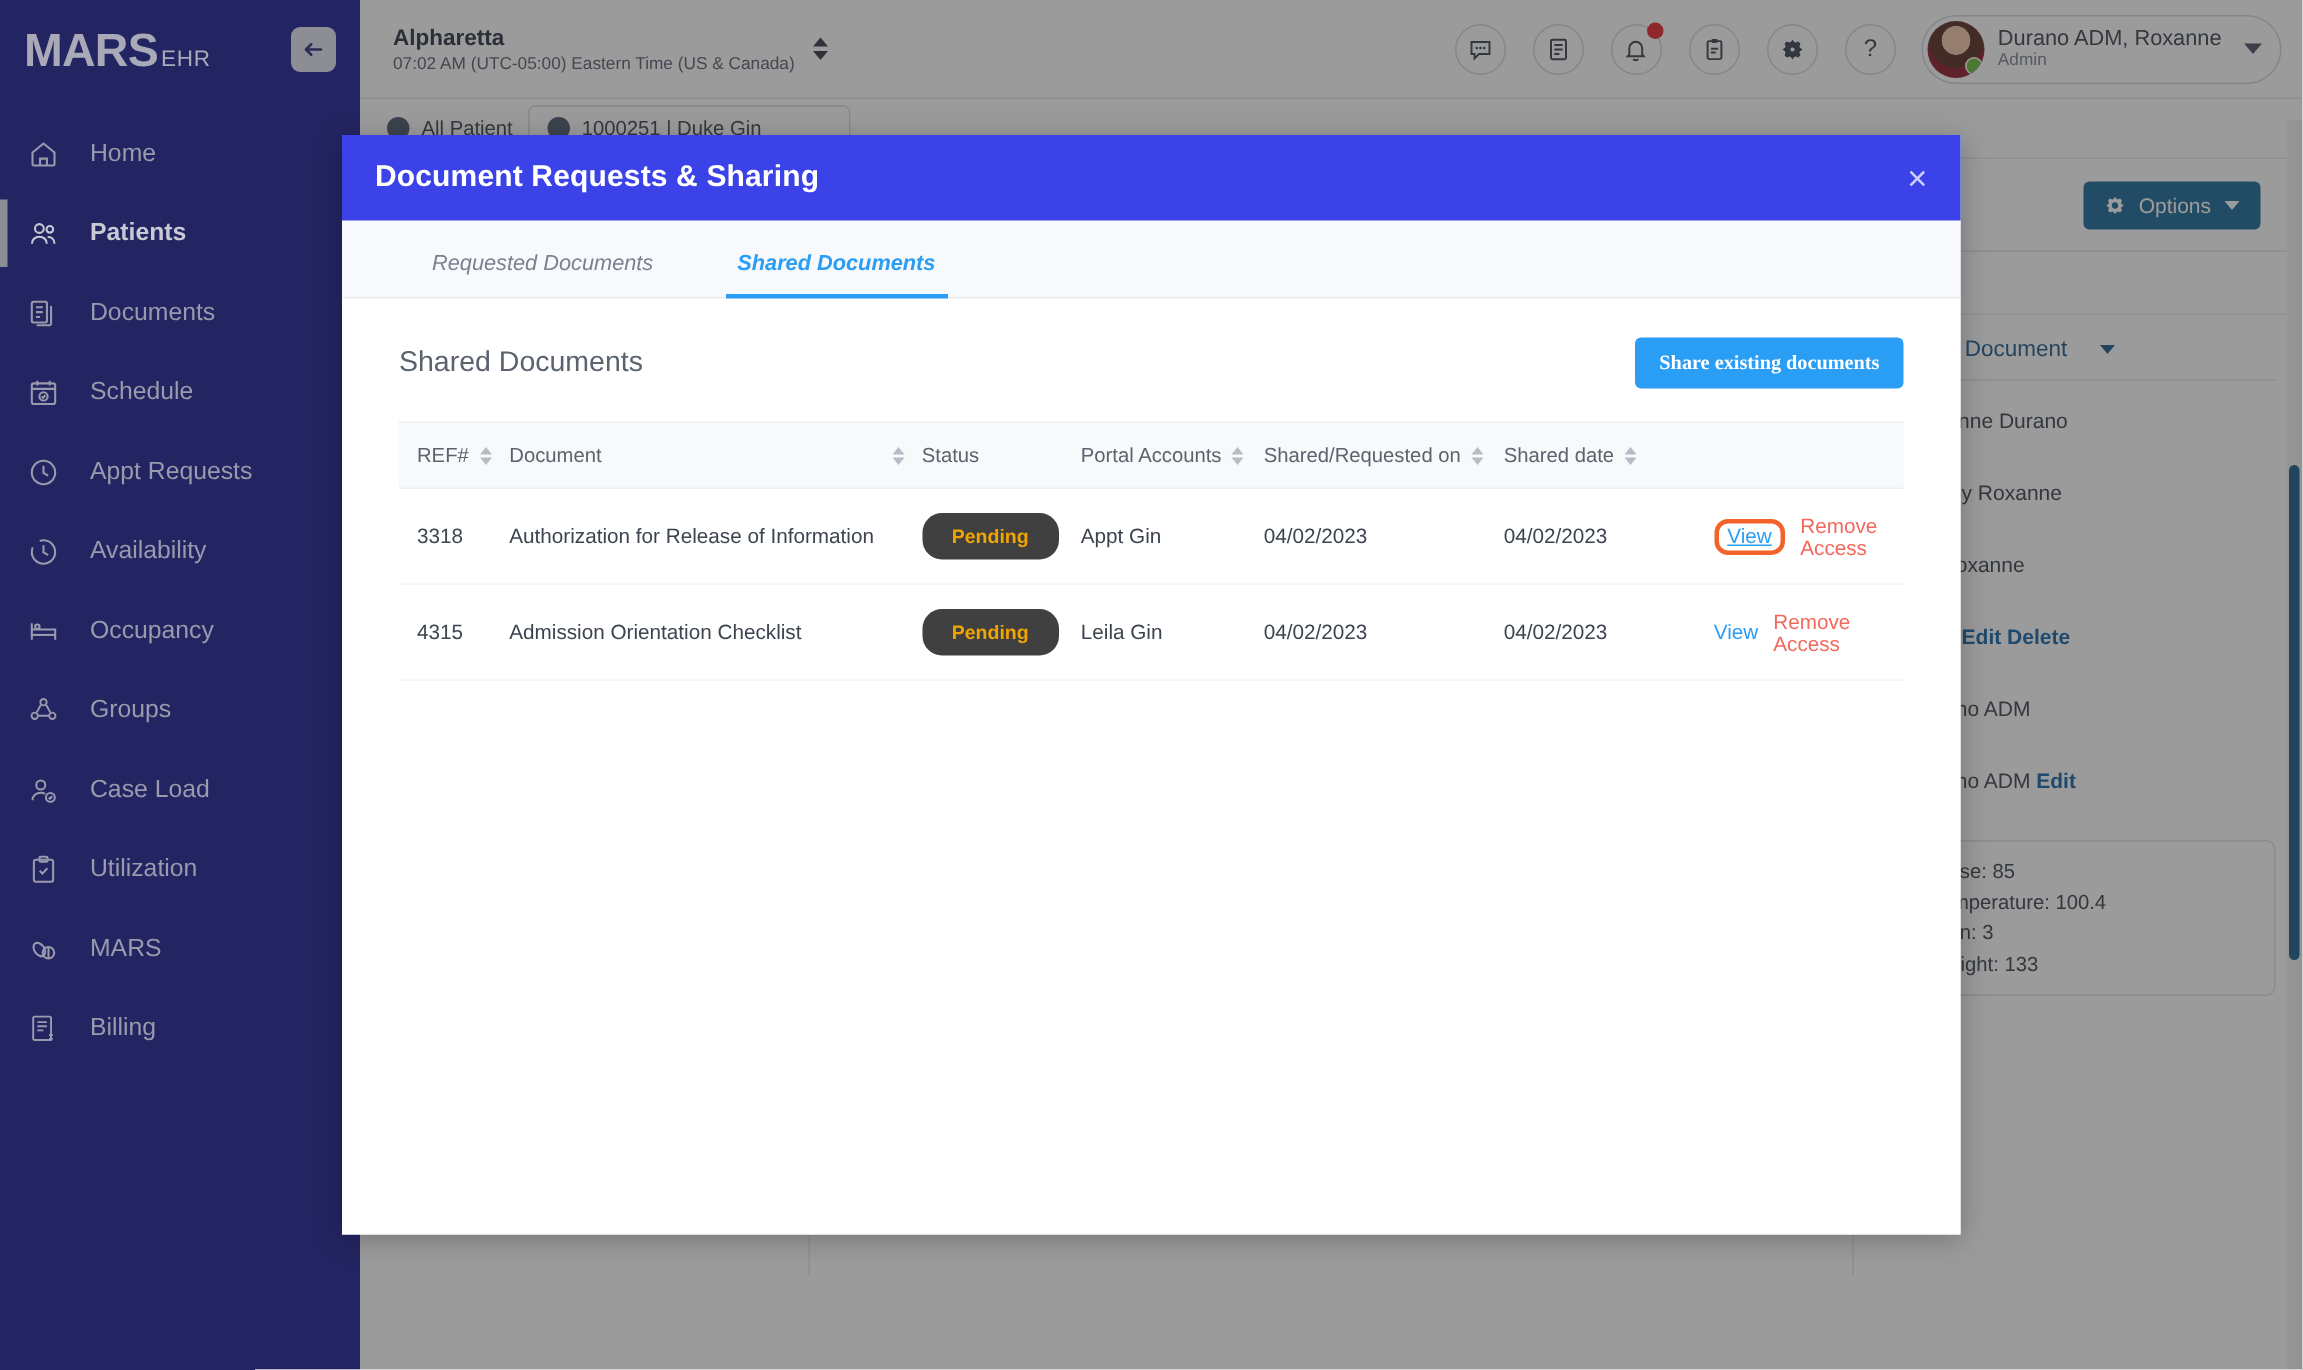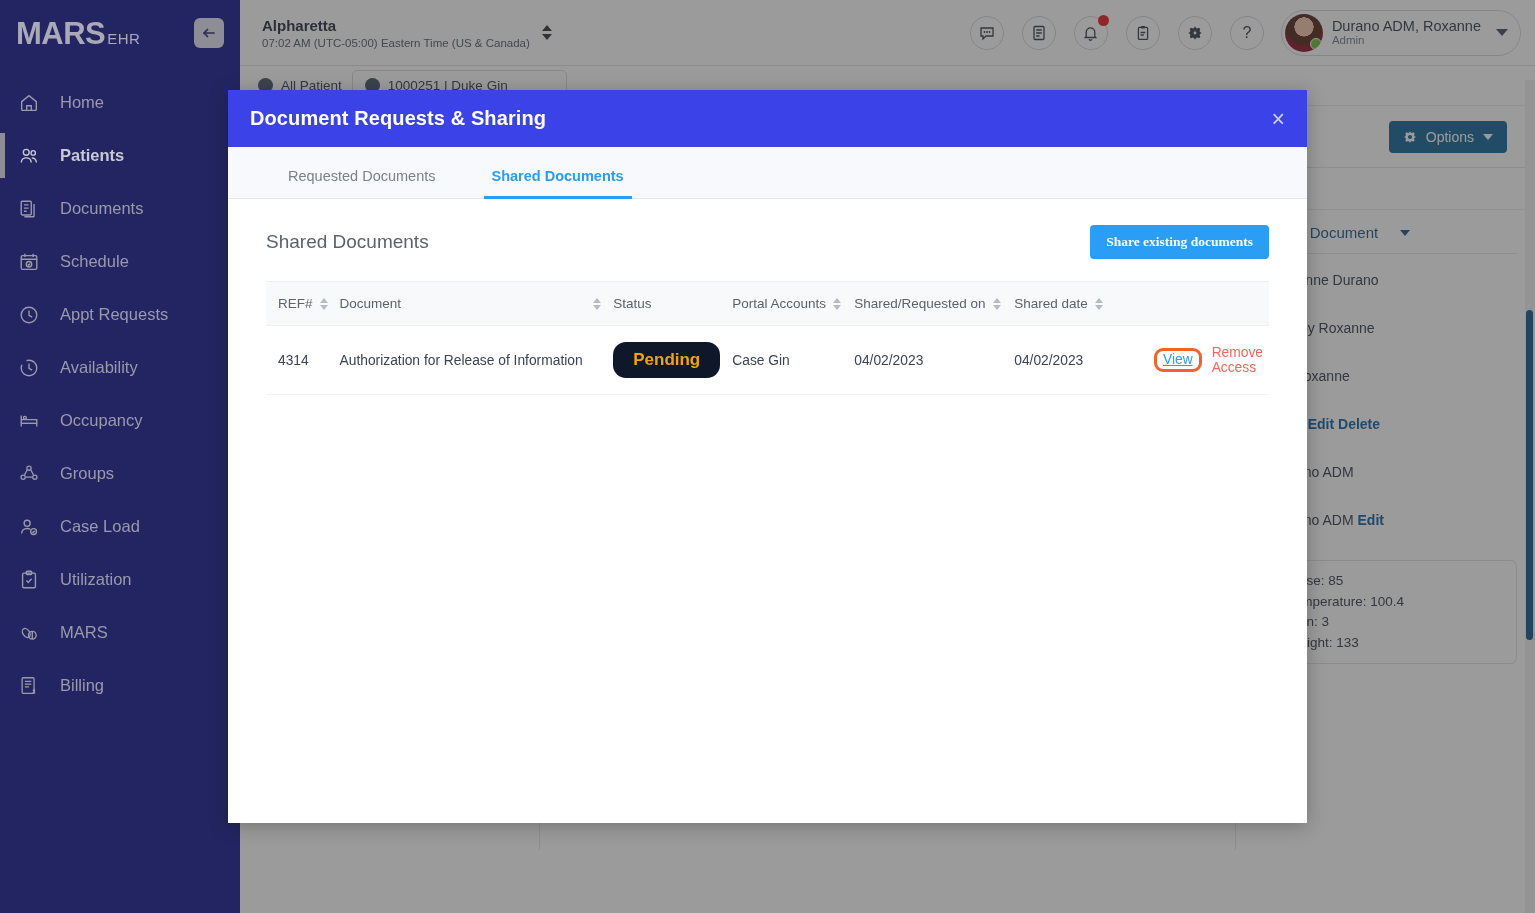--- a/index.html
+++ b/index.html
@@ -163,21 +163,21 @@
     height: 57px; background:#3b43e8; display:flex; align-items:center;
     padding: 0 22px; position:relative;
   }
   .modal-title { color:#fff; font-size: 20px; font-weight:700; letter-spacing:0.1px;}
   .modal-close {
     position:absolute; right: 22px; top: 50%; transform: translateY(-50%);
     color:#ccd0fb; font-size: 23px; line-height:1; cursor:pointer; font-weight:400;
   }
   .modal-tabs {
     height: 52px; background:#f7f9fc; border-bottom:1px solid #e5e9ef;
-    display:flex; align-items:flex-end; padding-left: 52px; gap: 40px;
+    display:flex; align-items:flex-end; padding-left: 52px; gap: 40px; font-style: italic;
   }
   .tab {
     font-size: 14.5px; color:#7a828f; padding: 0 8px 14px; cursor:pointer; position:relative;
   }
   .tab.active { color:#2a9df4; font-weight:700; }
   .tab.active::after {
     content:""; position:absolute; left:0; right:0; bottom:-1px; height:3px; background:#2a9df4;
   }
   .modal-body { flex:1; background:#fff; padding: 26px 38px; overflow:hidden;}
   .sec-head { display:flex; align-items:center; margin-bottom: 22px;}
@@ -204,21 +204,21 @@
     border-bottom:1px solid #f2f4f7; vertical-align: middle;
   }
   .c-ref { width: 62px; padding-left: 12px !important;}
   .c-doc { width: 275px; }
   .c-status { width: 106px; }
   .c-portal { width: 122px; }
   .c-sharedreq { width: 160px; }
   .c-shareddate { width: 140px; }
   .badge-pending {
     display:inline-flex; align-items:center; justify-content:center;
-    background:#0f172a; color:#f0a500; font-weight:700; font-size:17px;
+    background:#404040; color:#f0a500; font-weight:700; font-size:13px;
     border-radius: 13px; padding: 8px 20px;
   }
   .act-wrap { display:flex; align-items:center; gap: 10px; }
   .link-view { color:#2a9df4; font-size:13.8px; cursor:pointer; }
   .link-view.hl {
     text-decoration: underline;
     border: 3px solid #f4622c; border-radius: 9px; padding: 1px 6px 2px;
   }
   .link-remove { color:#f2685c; font-size:13.8px; cursor:pointer; }
 </style>
@@ -601,33 +601,49 @@
                     <i class="up"></i>
                     <i class="dn"></i>
                   </span>
                 </span>
             </th>
             <th></th>
           </tr>
         </thead>
         <tbody>
           <tr>
-            <td class="c-ref">4314</td>
+            <td class="c-ref">3318</td>
             <td class="c-doc">Authorization for Release of Information</td>
             <td class="c-status">
               <span class="badge-pending">Pending</span>
             </td>
-            <td class="c-portal">Case Gin</td>
+            <td class="c-portal">Appt Gin</td>
             <td class="c-sharedreq">04/02/2023</td>
             <td class="c-shareddate">04/02/2023</td>
             <td>
               <span class="act-wrap">
                 <span class="link-view hl">View</span>
                 <span class="link-remove">Remove Access</span>
               </span>
             </td>
           </tr>
+          <tr>
+            <td class="c-ref">4315</td>
+            <td class="c-doc">Admission Orientation Checklist</td>
+            <td class="c-status">
+              <span class="badge-pending">Pending</span>
+            </td>
+            <td class="c-portal">Leila Gin</td>
+            <td class="c-sharedreq">04/02/2023</td>
+            <td class="c-shareddate">04/02/2023</td>
+            <td>
+              <span class="act-wrap">
+                <span class="link-view">View</span>
+                <span class="link-remove">Remove Access</span>
+              </span>
+            </td>
+          </tr>
         </tbody>
       </table>
     </div>
   </div>
 
 </div>
 
 </body></html>

